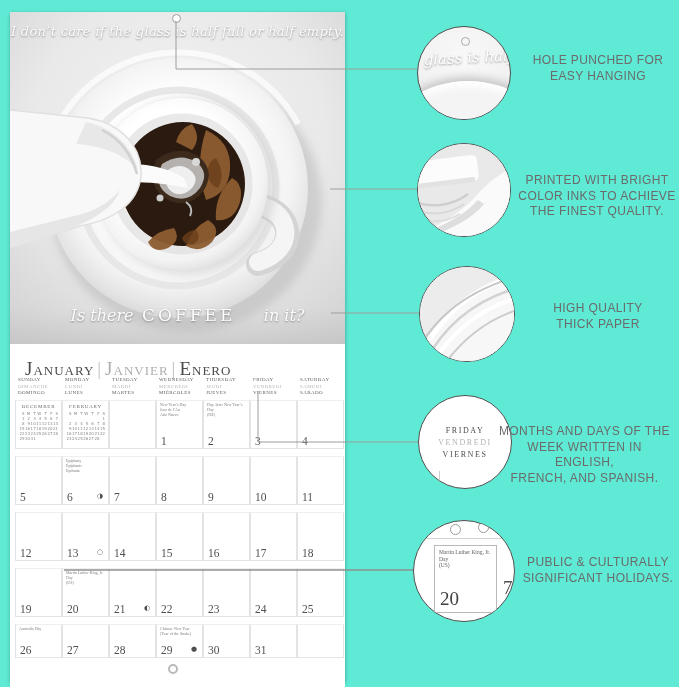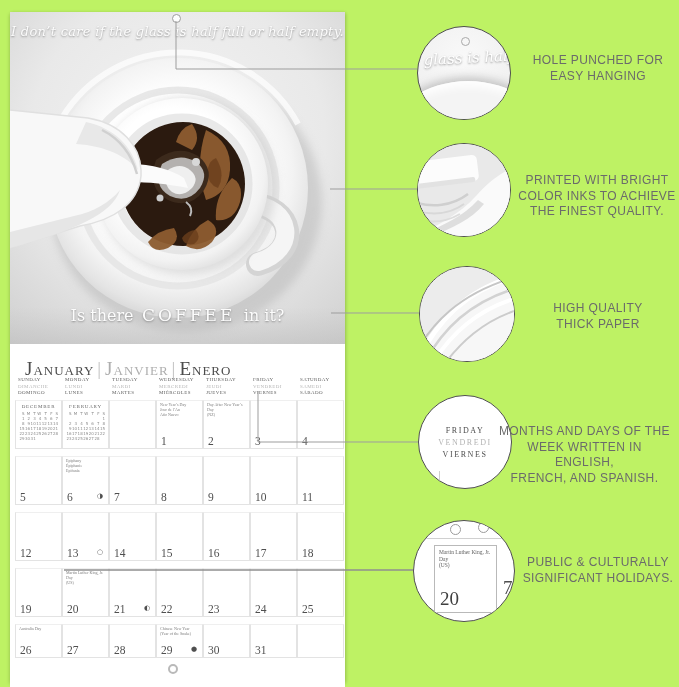--- a/index.html
+++ b/index.html
@@ -1,32 +1,32 @@
 <!DOCTYPE html>
 <html><head>
 <meta charset="utf-8">
 <style>
   html,body{margin:0;padding:0;background:#fff;}
-  .stage{position:relative;width:679px;height:687px;background:#bef264;overflow:hidden;
+  .stage{position:relative;width:679px;height:687px;background:#5eead4;overflow:hidden;
          font-family:"Liberation Sans",sans-serif;}
 
   
   .page{position:absolute;left:10px;top:12px;width:335px;height:670px;background:#fff;
         box-shadow:0 2px 4px rgba(0,0,0,.22),1px 0 3px rgba(0,0,0,.08);}
   .photo{position:absolute;left:0;top:0;width:335px;height:332px;overflow:hidden;
          background:linear-gradient(180deg,#f2f2f2 0%,#eaeaea 45%,#dedede 78%,#c9c9c9 100%);}
   .coffee{position:absolute;left:0;top:0;}
   .hole-top{position:absolute;left:162px;top:2px;width:7px;height:7px;border:1.5px solid #9c9c9c;
             border-radius:50%;background:#fdfdfd;}
   .quote-top{position:absolute;top:12px;left:0;right:0;text-align:center;
              font-family:"DejaVu Serif",serif;font-style:italic;font-size:13px;color:#fcfcfc;
              text-shadow:0 1px 2px rgba(135,135,135,.9);letter-spacing:.3px;}
   .caption{position:absolute;top:293px;left:0;right:0;text-align:center;color:#fcfcfc;
            text-shadow:0 1px 2px rgba(125,125,125,.85);}
-  .caption .script{font-family:"DejaVu Serif",serif;font-size:16px;}
+  .caption .script{font-family:"DejaVu Serif",serif;font-style:italic;font-size:16px;margin-left:20px;}
   .caption .coffee-word{font-family:"DejaVu Serif",serif;font-size:17px;letter-spacing:3px;margin:0 4px;}
 
   .cal{position:absolute;left:0;top:332px;width:335px;height:398px;background:#fff;}
   .cal-title{position:absolute;left:15px;top:14px;font-family:"Liberation Serif",serif;
              font-variant:small-caps;font-size:19px;letter-spacing:1px;color:#4c4c4c;white-space:nowrap;}
   .t-fr{color:#aeaeae;}
   .t-sep{color:#c2c2c2;margin:0 3px;}
   .dow-row{position:absolute;left:5px;top:33px;width:329px;display:flex;}
   .dow{width:47px;box-sizing:border-box;padding-left:3px;font-family:"Liberation Serif",serif;
        font-size:5px;line-height:6.5px;letter-spacing:.4px;color:#5e5e5e;text-transform:uppercase;}

